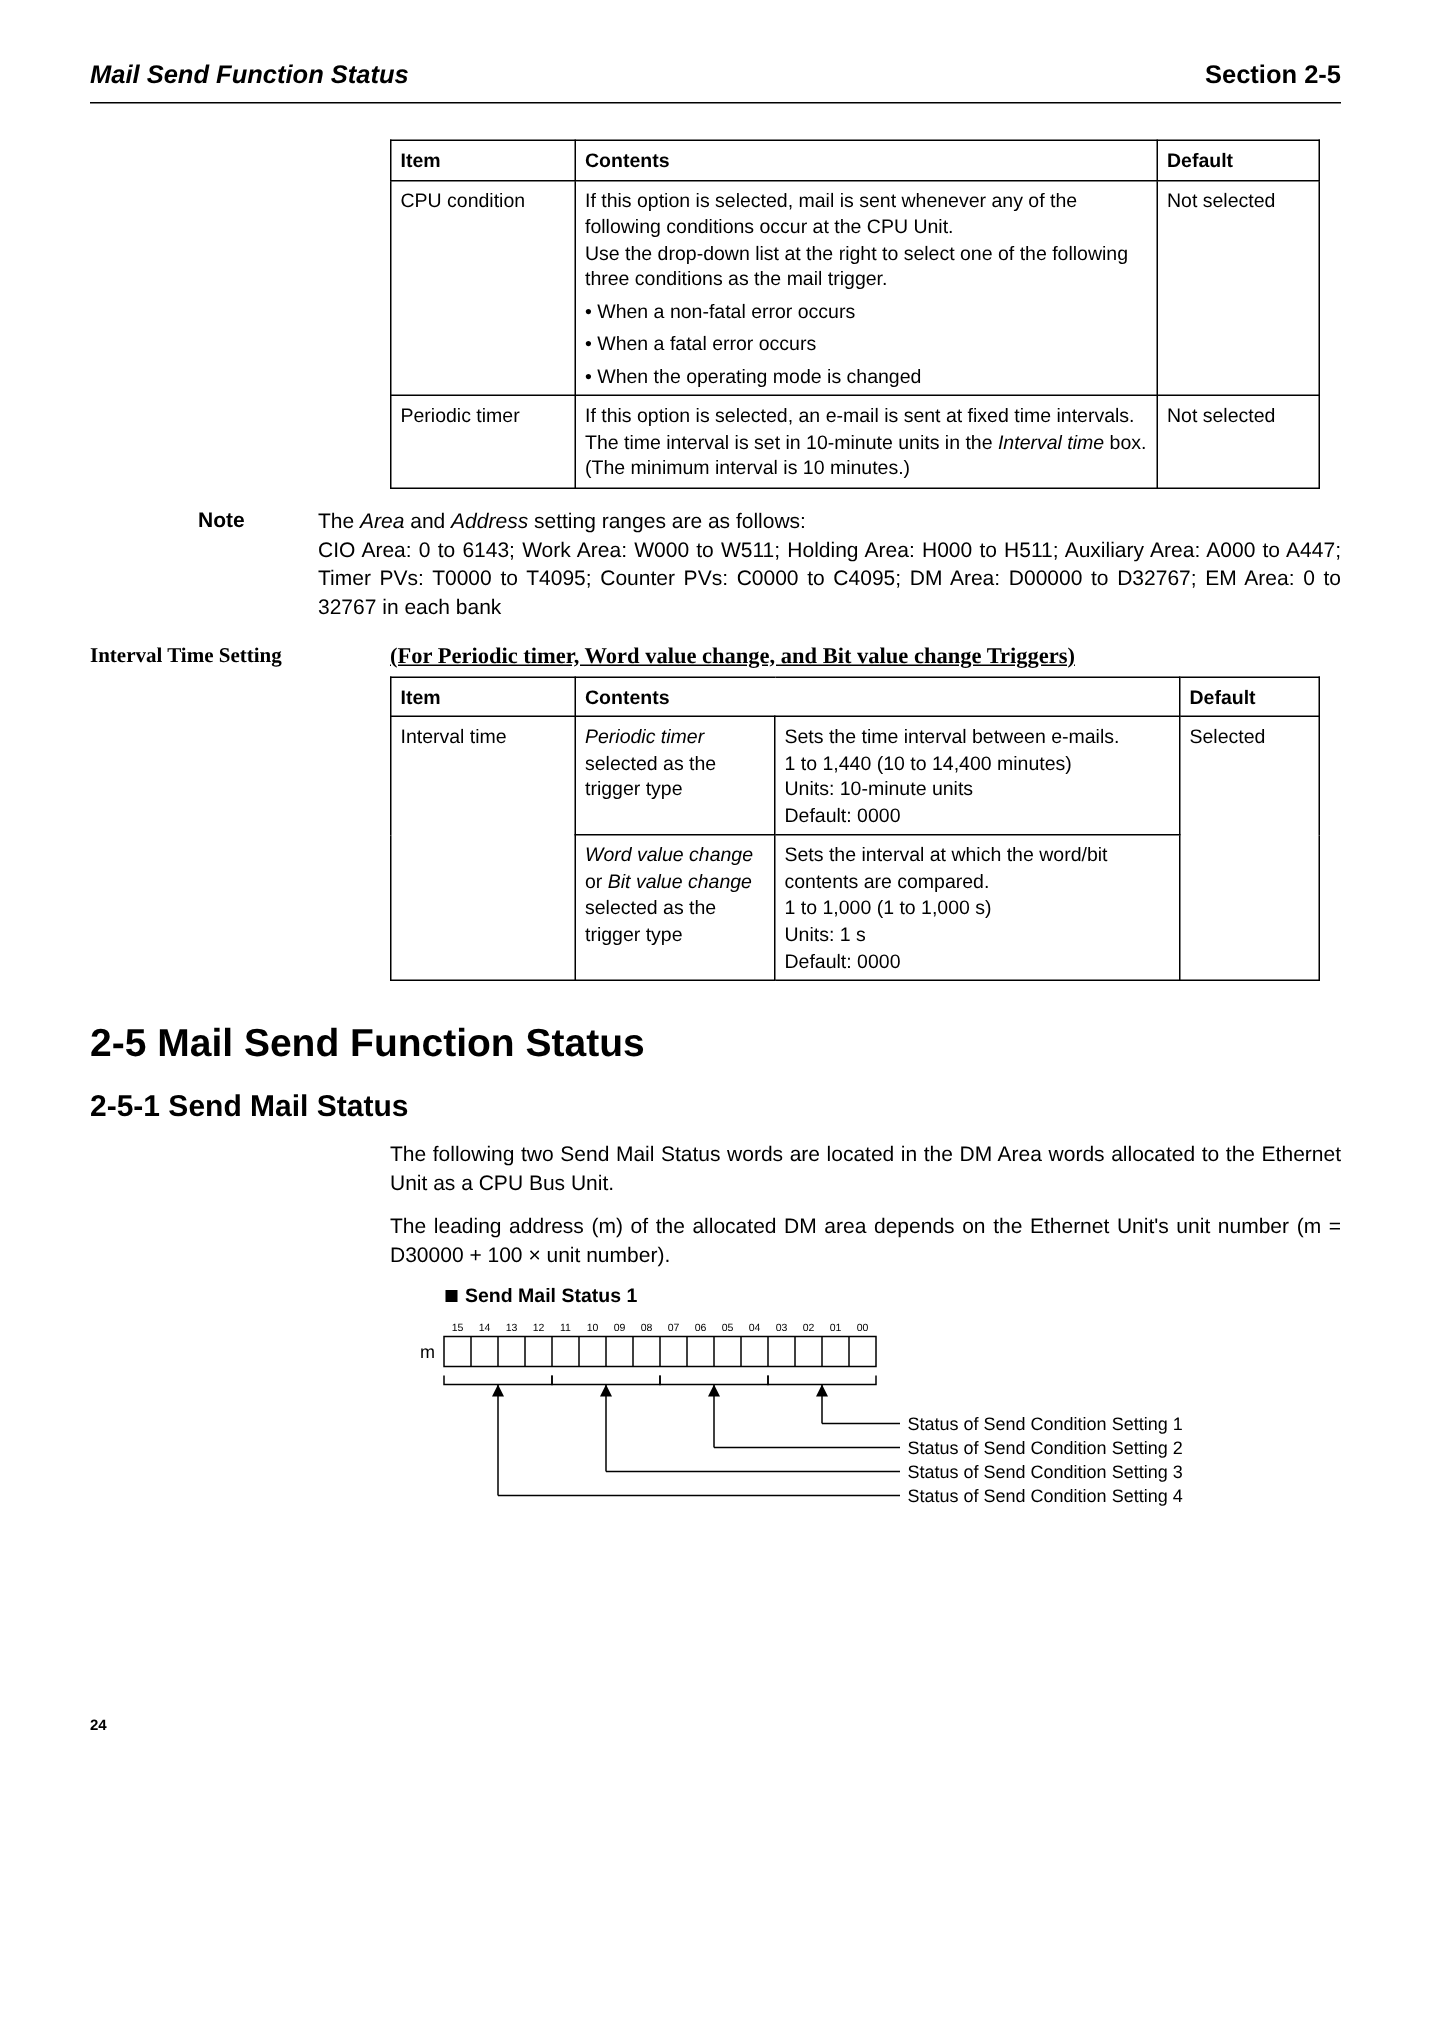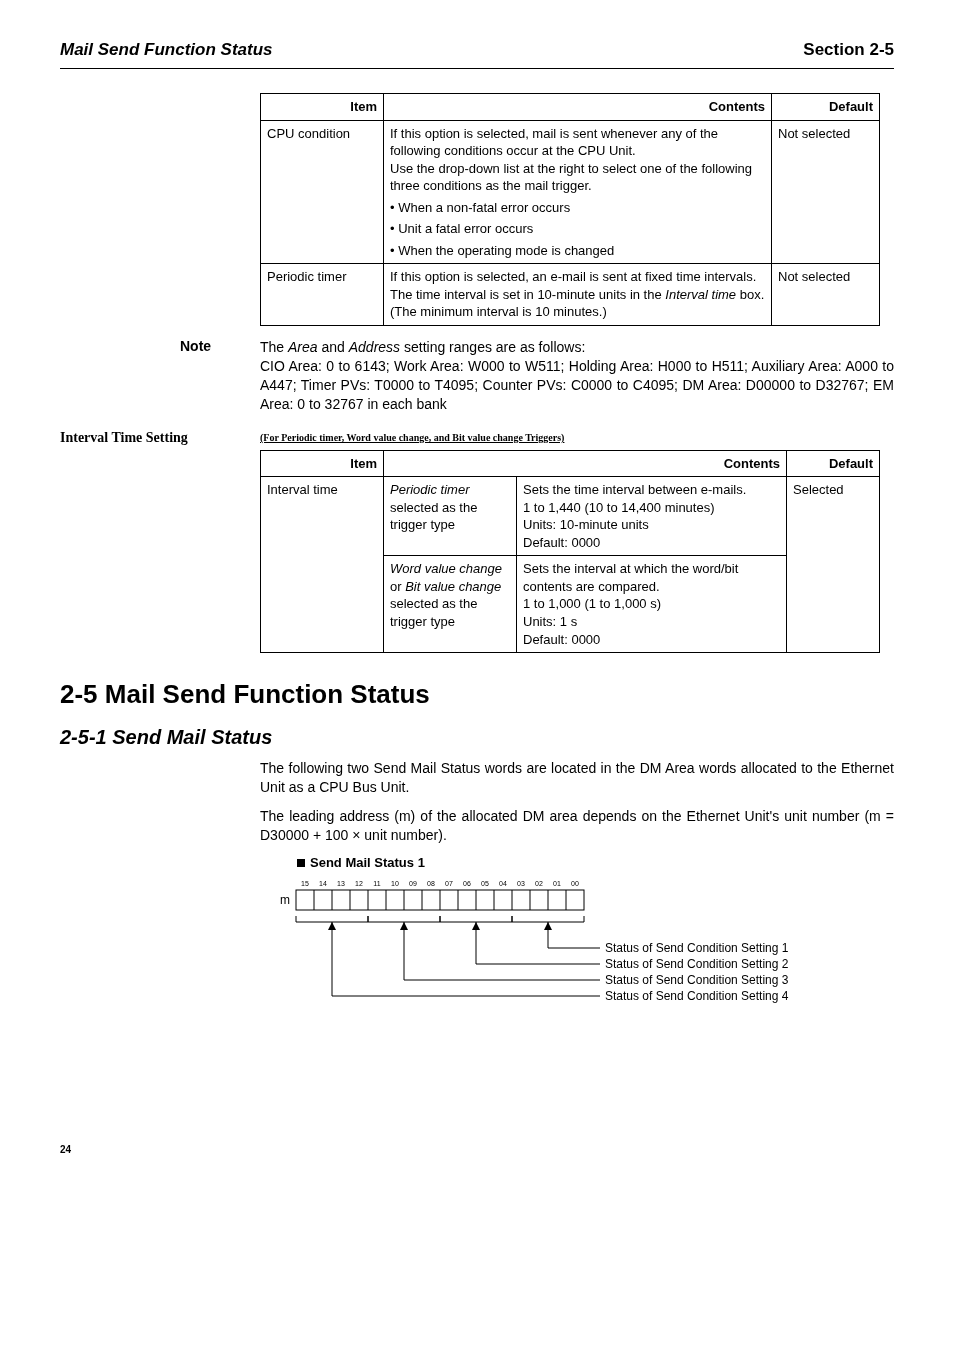--- a/index.html
+++ b/index.html
@@ -38,26 +38,26 @@
      width: 620px;
   }
   th, td {
     border: 1px solid #000;
     padding: 4px 6px;
     text-align: left;
     vertical-align: top;
     line-height: 1.35;
   }
   th {
-    text-align: right;
+    text-align: left;
     font-weight: bold;
   }
   .note-row {
     display: flex;
-    margin-left: 120px;
+    margin-left: 72px;
     margin-top: 12px;
     margin-bottom: 16px;
   }
   .note-label {
     font-weight: bold;
     width: 80px;
     flex-shrink: 0;
   }
   .note-body {
     text-align: justify;
@@ -73,33 +73,32 @@
   }
   .interval-label {
     font-weight: bold;
     width: 200px;
     flex-shrink: 0;
     font-size: 14px;
   }
   .interval-title {
     font-weight: bold;
     text-decoration: underline;
-    font-size: 10px;
+    font-size: 15px;
   }
   .h1 {
     font-size: 26px;
     font-weight: bold;
     margin-top: 26px;
     margin-bottom: 16px;
   }
   .h2 {
     font-size: 20px;
     font-weight: bold;
     margin-bottom: 10px;
-    font-style: italic;
   }
   .body-para {
     margin-left: 200px;
     text-align: justify;
     line-height: 1.35;
     margin-bottom: 10px;
     font-size: 14px;
   }
   .sub-head {
     margin-left: 200px;
@@ -141,21 +140,21 @@
       <th style="width:95px">Default</th>
     </tr>
   </thead>
   <tbody>
     <tr>
       <td>CPU condition</td>
       <td>
         <span style="white-space:pre-line">If this option is selected, mail is sent whenever any of the following conditions occur at the CPU Unit.
 Use the drop-down list at the right to select one of the following three conditions as the mail trigger.</span>
         <div style="margin-top:4px">• <span>When a non-fatal error occurs</span></div>
-        <div style="margin-top:4px">• <span>Unit a fatal error occurs</span></div>
+        <div style="margin-top:4px">• <span>When a fatal error occurs</span></div>
         <div style="margin-top:4px">• <span>When the operating mode is changed</span></div>
       </td>
       <td>Not selected</td>
     </tr>
     <tr>
       <td>Periodic timer</td>
       <td>
         <span>If this option is selected, an e-mail is sent at fixed time intervals. The time interval is set in 10-minute units in the <em>Interval time</em> box. (The minimum interval is 10 minutes.)</span>
       </td>
       <td>Not selected</td>

